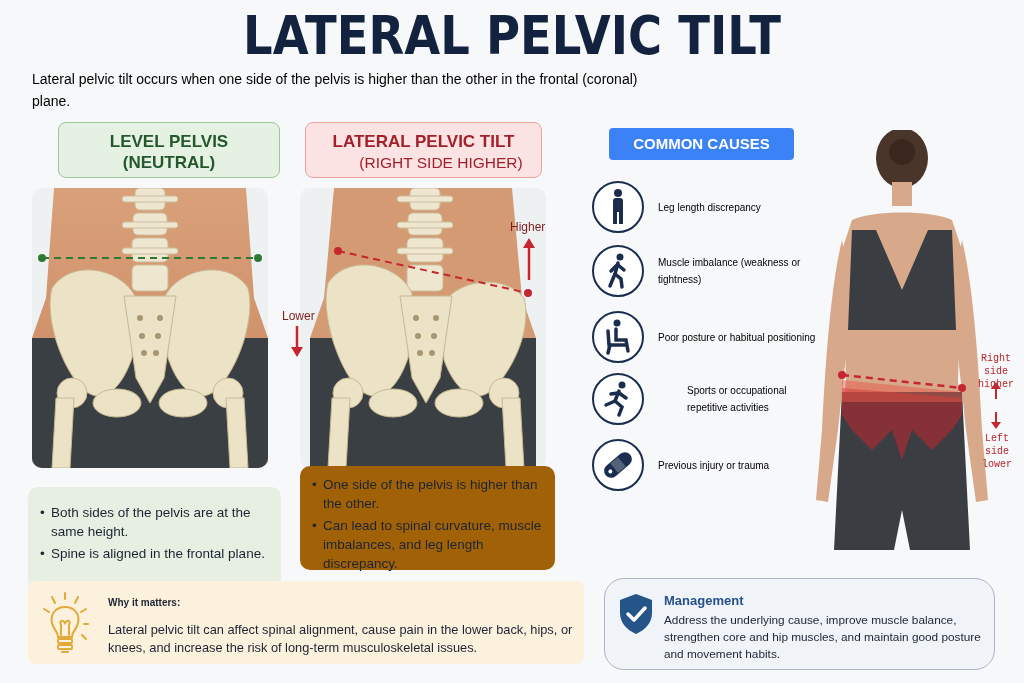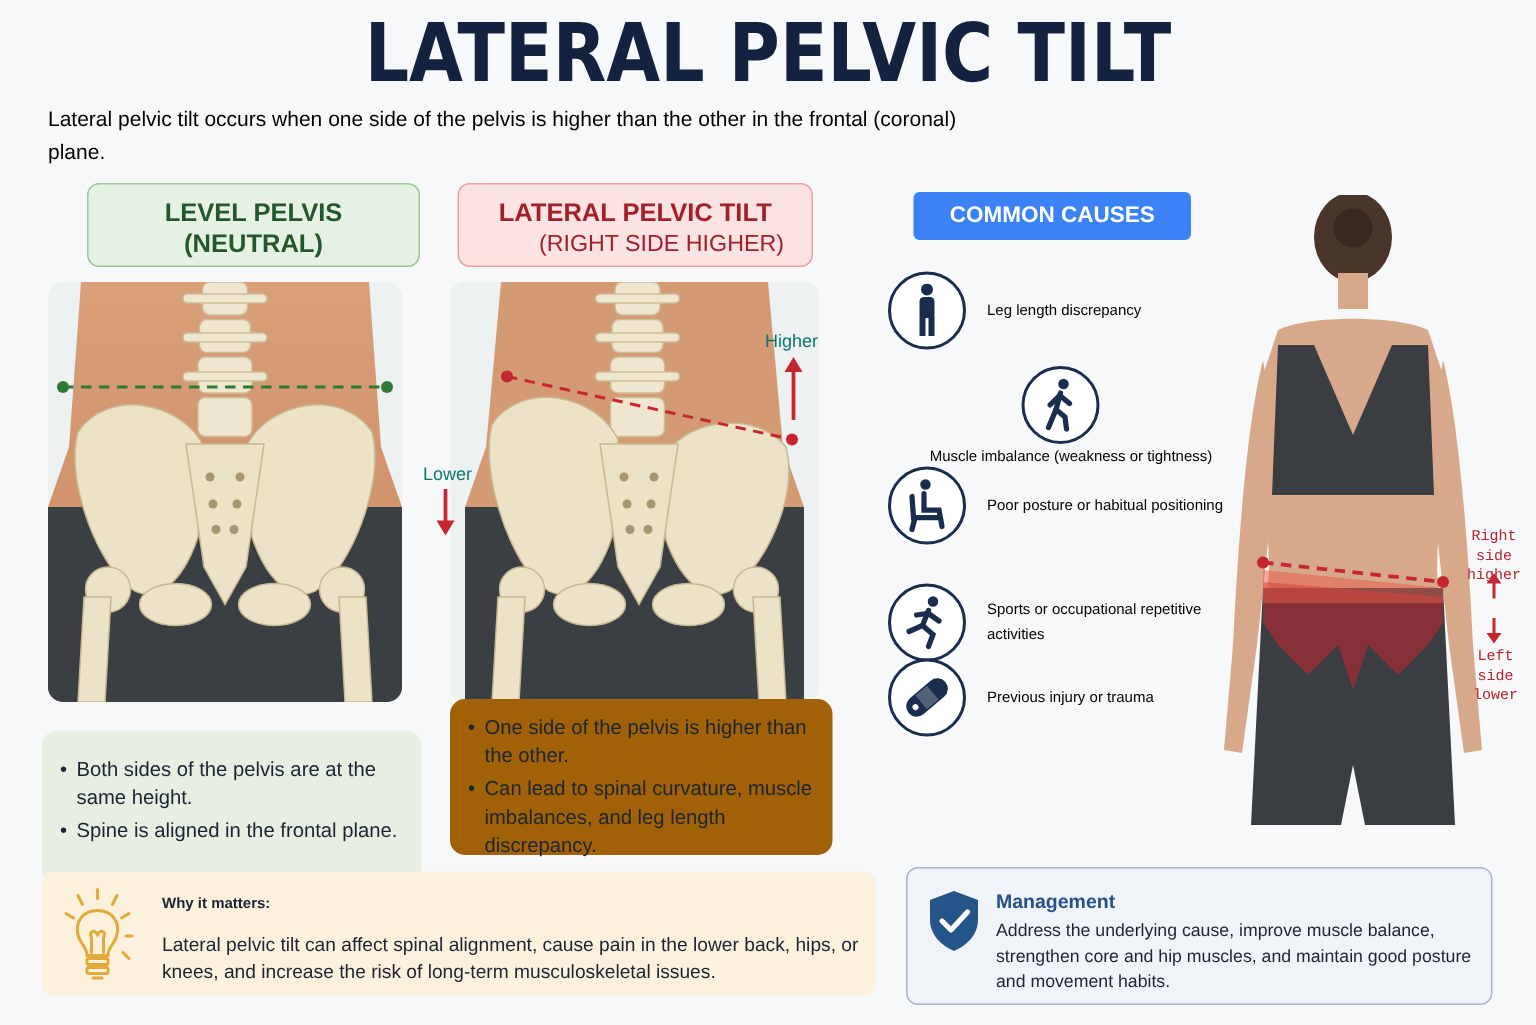--- a/index.html
+++ b/index.html
@@ -58,27 +58,27 @@
   }
   .cause .txt { margin-left: 14px; font-size: 10px; line-height: 17px; color: #000000; }
   .why-box {
     position: absolute; left: 28px; top: 581px; width: 556px; height: 83px;
     background: #fbf1dc; border-radius: 8px;
   }
   .why-title { position: absolute; left: 80px; top: 16px; font-weight: 700; font-size: 10px; }
   .why-text { position: absolute; left: 80px; top: 40px; width: 470px; font-size: 12.8px; line-height: 18px; }
   .mgmt-box {
     position: absolute; left: 604px; top: 578px; width: 391px; height: 92px;
-    background: #f0f3f8; border: 1px solid #a9b6c9; border-radius: 8px;
+    background: #f0f3f8; border: 1px solid #a9b6c9; border-radius: 20px;
   }
   .mgmt-title { position: absolute; left: 59px; top: 14px; font-weight: 700; font-size: 13px; color: #25508a; }
   .mgmt-text { position: absolute; left: 59px; top: 33px; width: 320px; font-size: 11.8px; line-height: 17px; color: #1c2433; }
   .photo { position: absolute; left: 812px; top: 130px; width: 180px; height: 440px; }
   .red-label { position: absolute; color: #b3252c; font-size: 10px; text-align: center; line-height: 13px; font-family: Liberation Mono, monospace; }
-  .lbl-small { position: absolute; font-size: 12px; color: #0f766e; }
+  .lbl-small { position: absolute; font-size: 12px; color: #7f1d1d; }
 </style>
 </head>
 <body>
 
 <div class="title">LATERAL PELVIC TILT</div>
 <div class="subtitle">Lateral pelvic tilt occurs when one side of the pelvis is higher than the other in the frontal (coronal) plane.</div>
 
 <div class="label-box label-green">
   <div>LEVEL PELVIS</div>
   <div>(NEUTRAL)</div>
@@ -205,21 +205,21 @@
   <div class="ic">
     <svg width="30" height="36" viewBox="0 0 30 36" fill="#1b2d4f">
         <circle cx="15" cy="4" r="4"></circle>
         <rect x="10" y="9" width="10" height="14" rx="3"></rect>
         <rect x="10" y="21" width="4" height="14"></rect>
         <rect x="16" y="21" width="4" height="14"></rect>
       </svg>
   </div>
   <div class="txt">Leg length discrepancy</div>
 </div>
-<div class="cause" style="top:244px;flex-direction:column;">
+<div class="cause" style="top:244px;">
   <div class="ic">
     <svg width="30" height="36" viewBox="0 0 30 36" fill="none" stroke="#1b2d4f" stroke-width="3.5" stroke-linecap="round">
         <circle cx="17" cy="4" r="3.5" fill="#1b2d4f" stroke="none"></circle>
         <path d="M15 10 L12 21 L7 33"></path>
         <path d="M12 21 L18 26 L19 34"></path>
         <path d="M14 12 L8 18"></path>
         <path d="M15 12 L21 17"></path>
       </svg>
   </div>
   <div class="txt">Muscle imbalance (weakness or tightness)</div>
@@ -228,21 +228,21 @@
   <div class="ic">
     <svg width="32" height="36" viewBox="0 0 32 36" fill="none" stroke="#1b2d4f" stroke-width="3.5" stroke-linecap="round">
         <circle cx="15" cy="4" r="3.5" fill="#1b2d4f" stroke="none"></circle>
         <path d="M14 10 L14 21 L24 21 L26 32"></path>
         <path d="M6 12 L7 26 L24 26"></path>
         <path d="M8 26 L6 34"></path>
       </svg>
   </div>
   <div class="txt">Poor posture or habitual positioning</div>
 </div>
-<div class="cause" style="top:388px;">
+<div class="cause" style="top:372px;gap:29px;">
   <div class="ic">
     <svg width="32" height="36" viewBox="0 0 32 36" fill="none" stroke="#1b2d4f" stroke-width="3.5" stroke-linecap="round">
         <circle cx="20" cy="4" r="3.5" fill="#1b2d4f" stroke="none"></circle>
         <path d="M17 10 L13 20 L4 24"></path>
         <path d="M13 20 L20 26 L17 34"></path>
         <path d="M16 12 L9 13"></path>
         <path d="M17 12 L24 17"></path>
       </svg>
   </div>
   <div class="txt">Sports or occupational repetitive activities</div>

